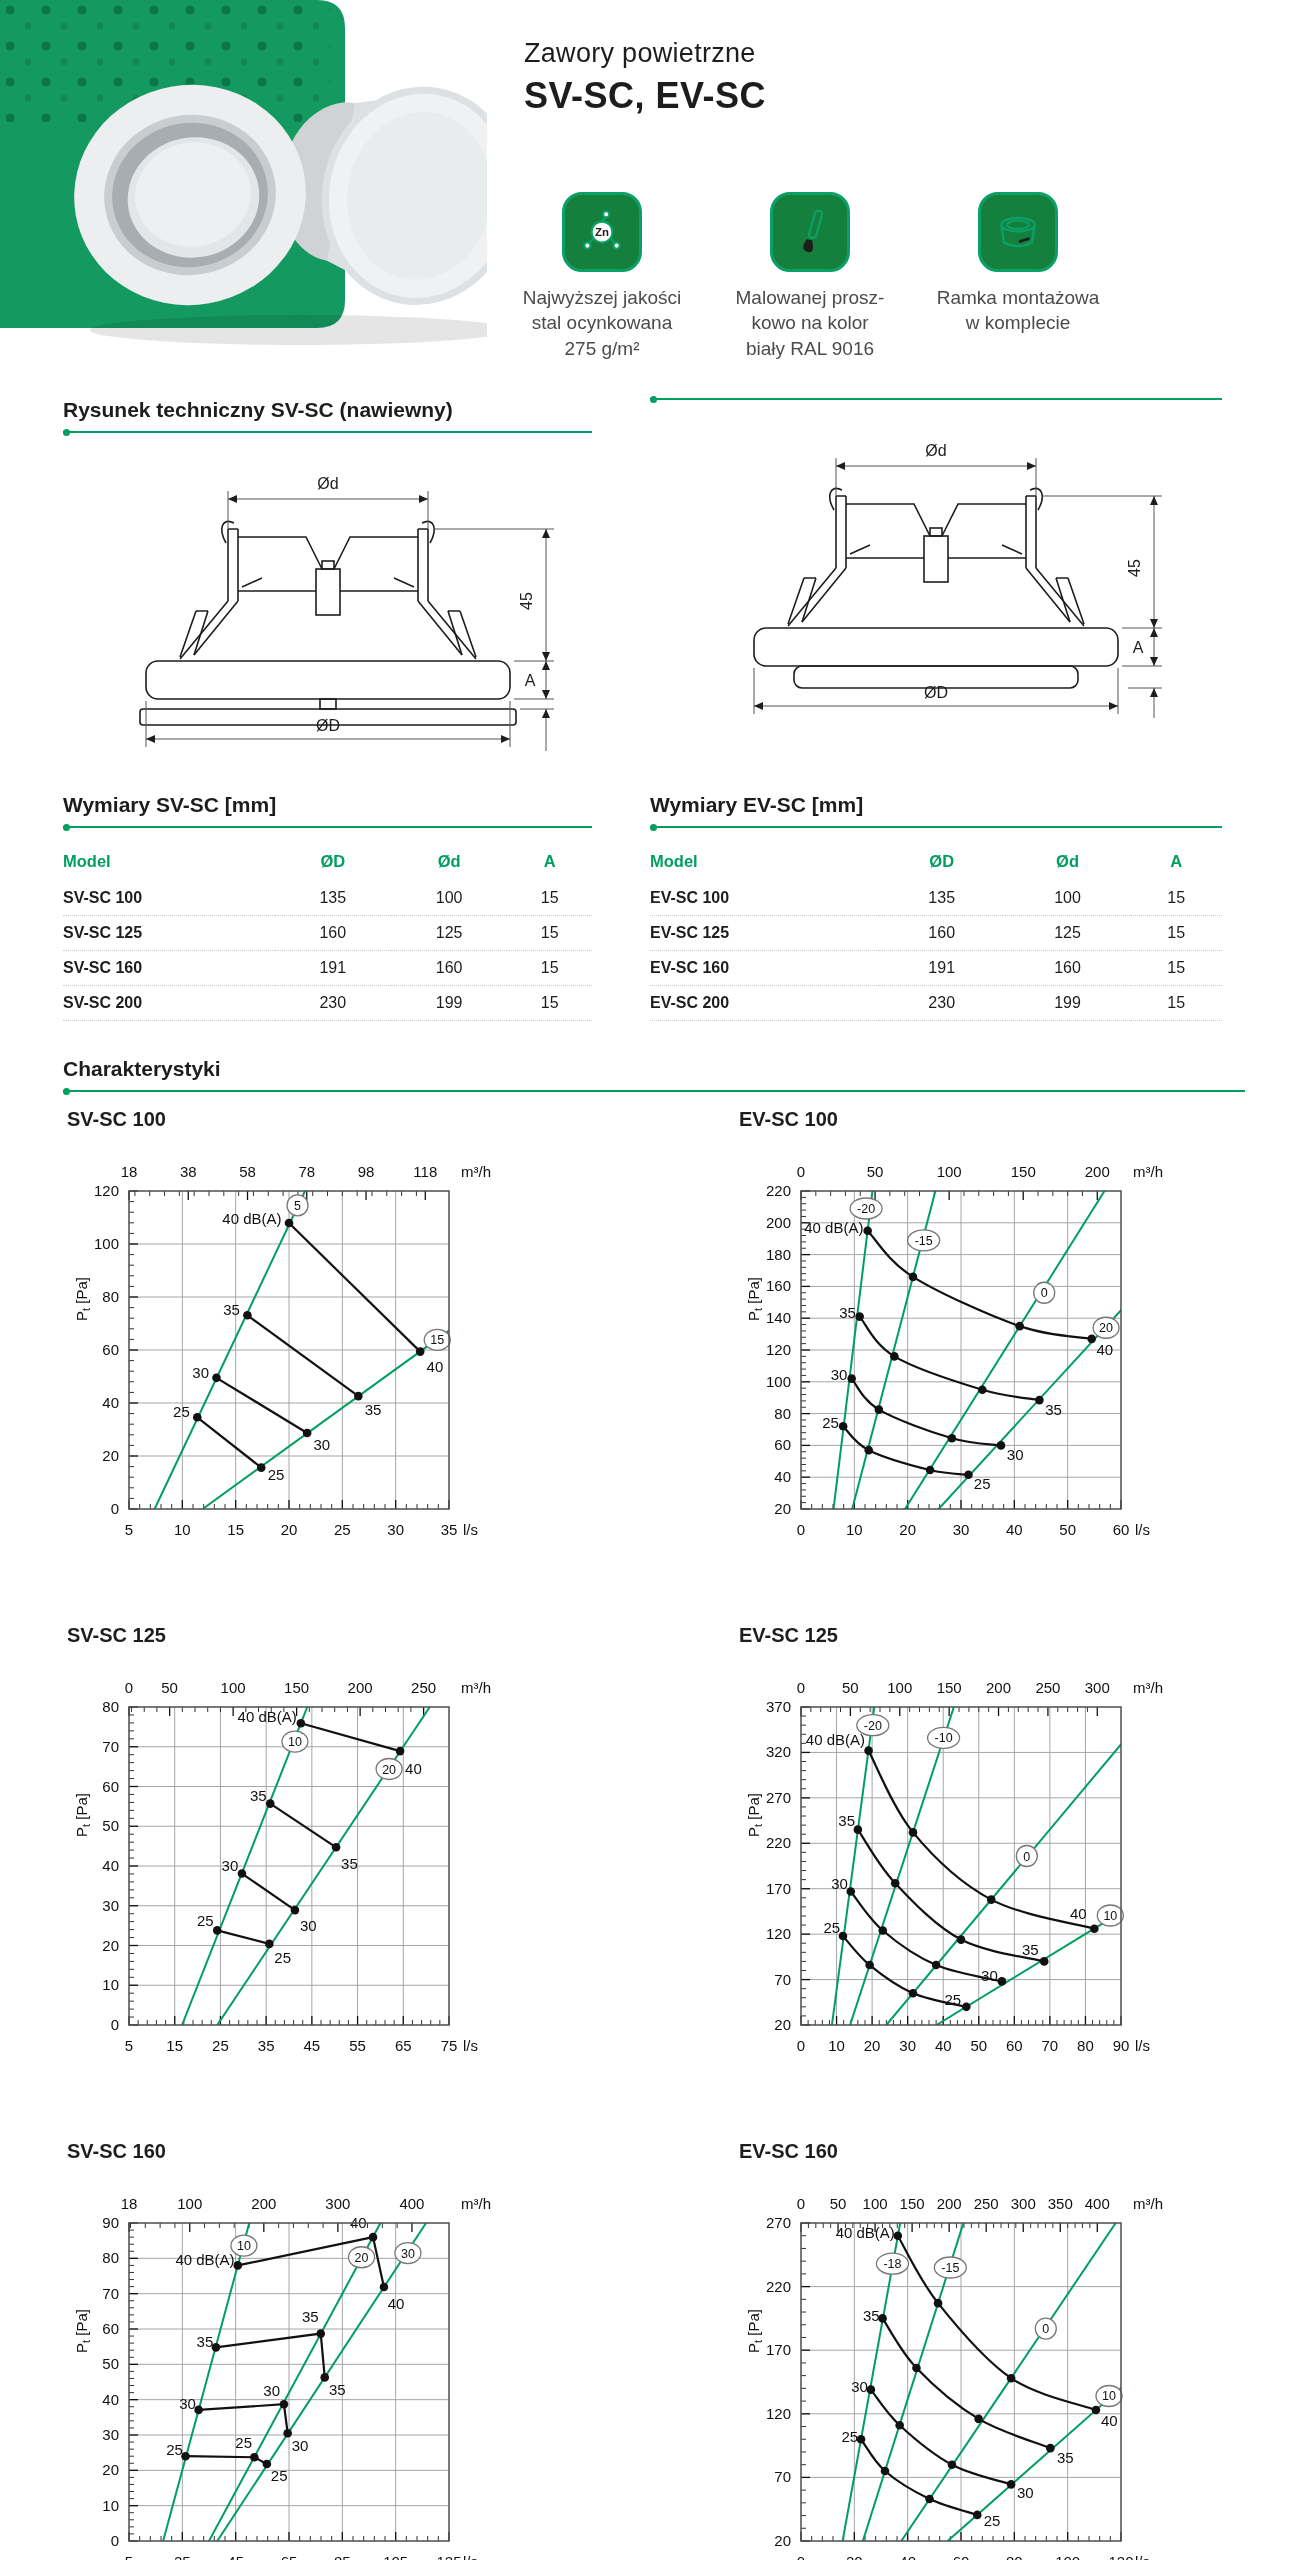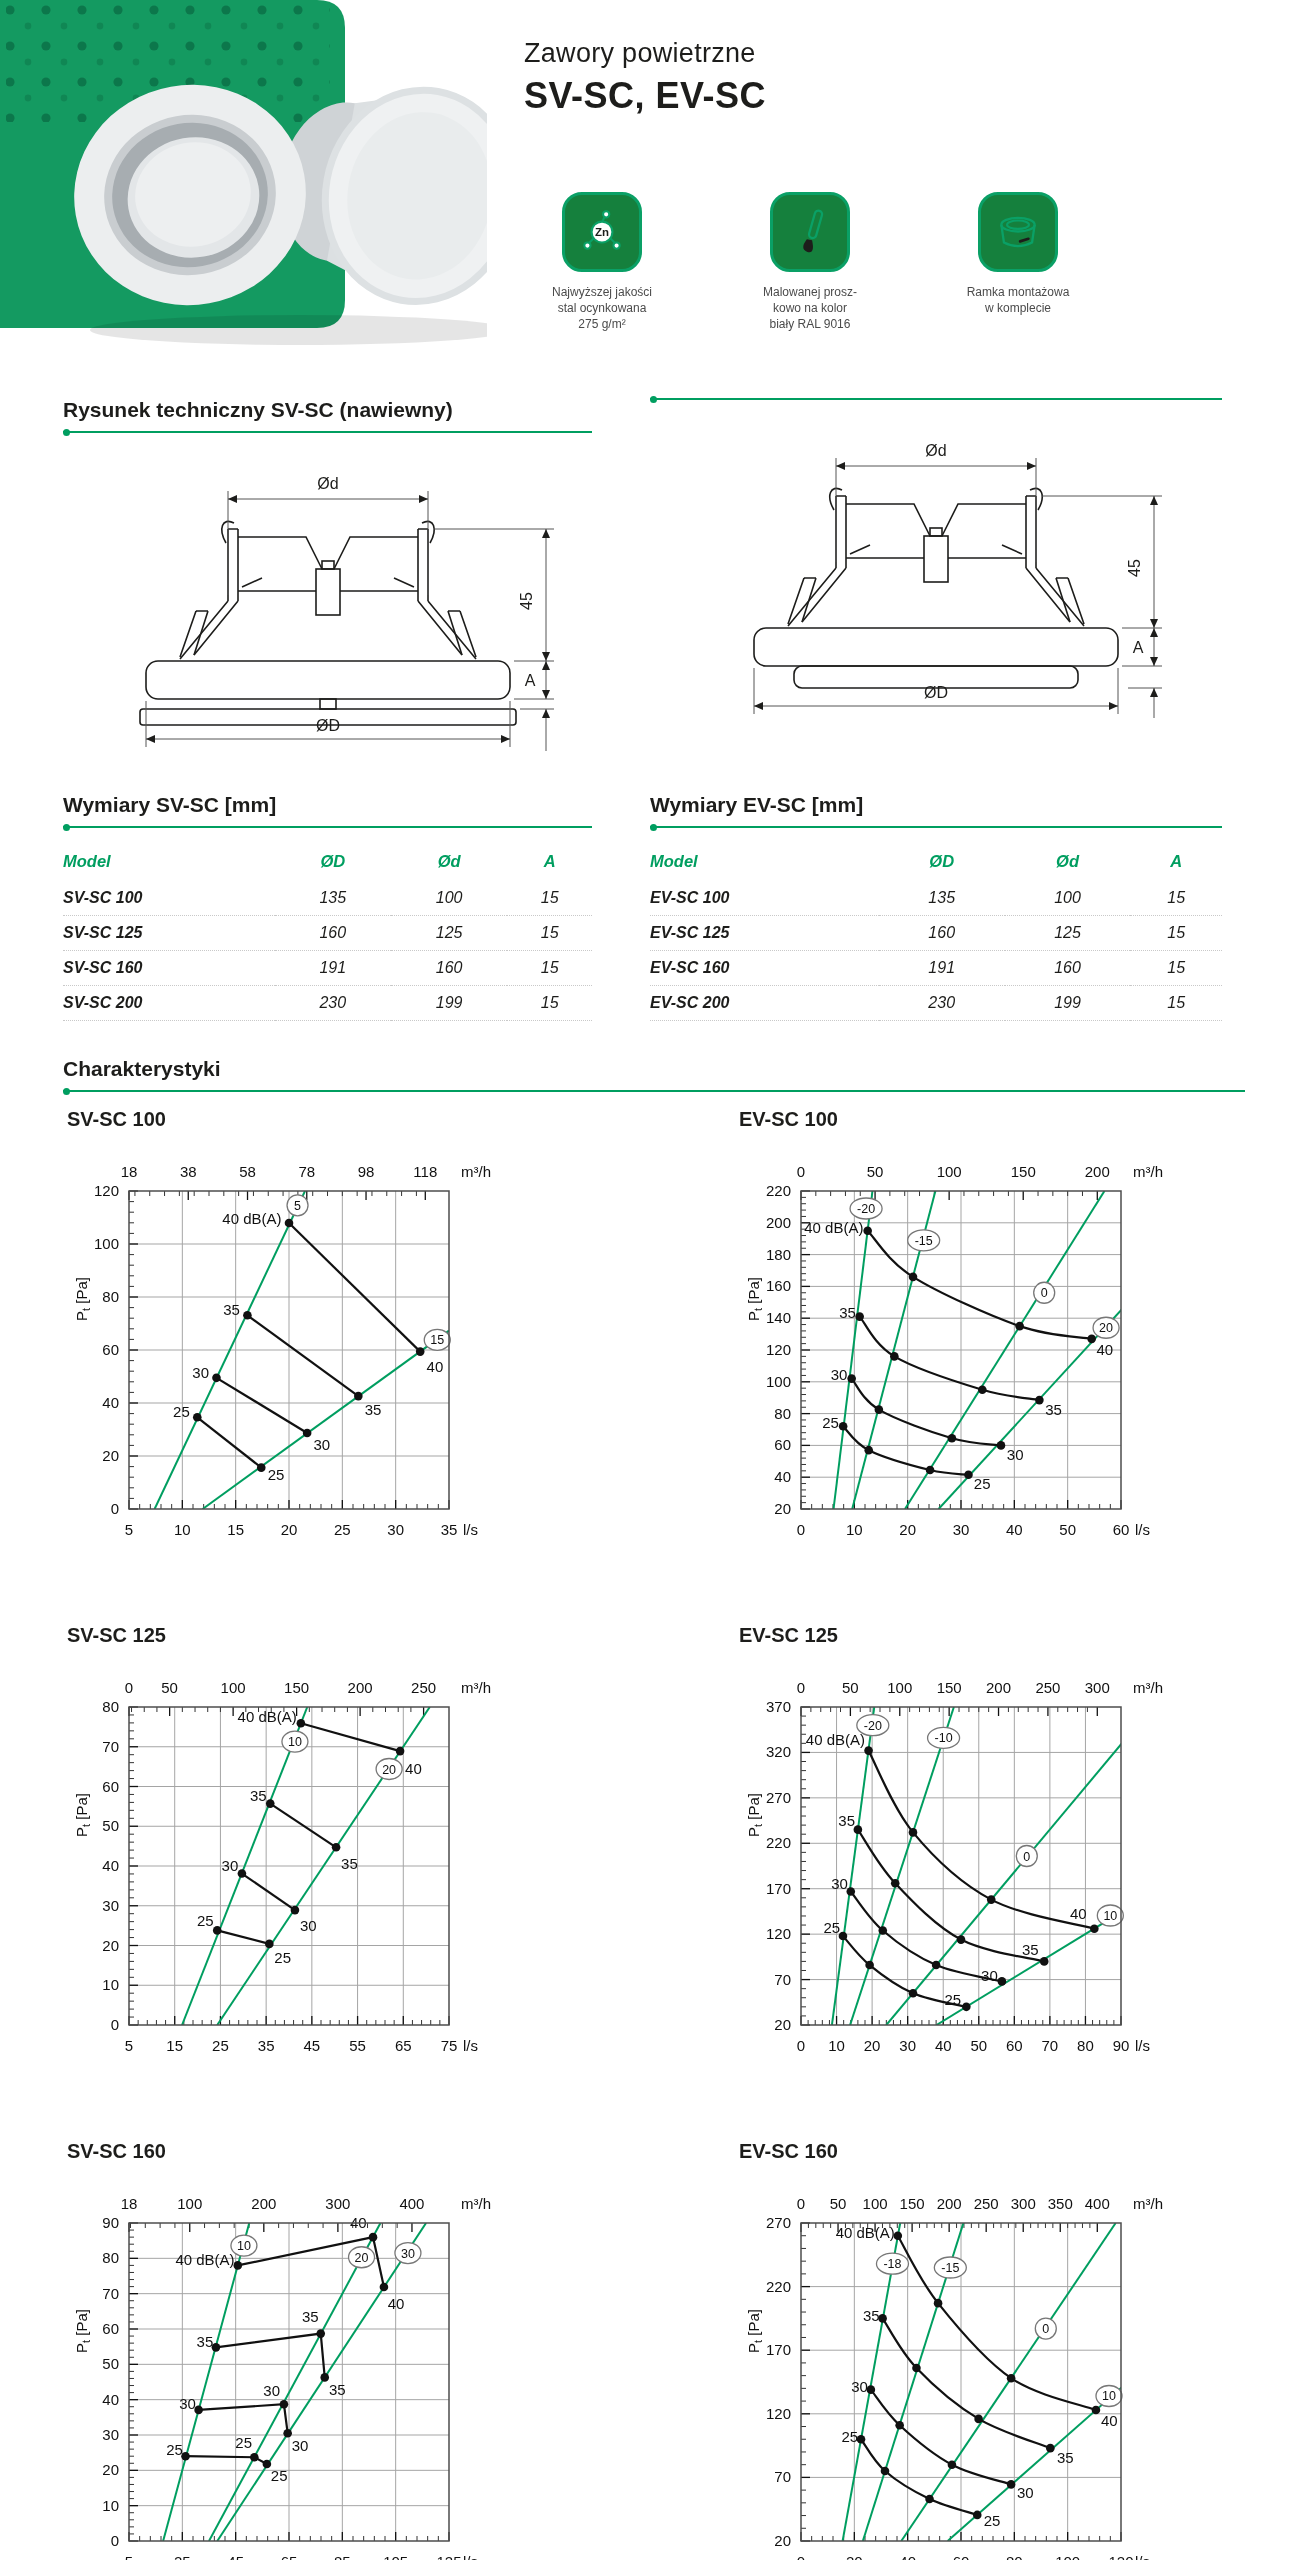--- a/index.html
+++ b/index.html
@@ -8,34 +8,34 @@
   
   .hero{position:relative;height:372px;}
   .hero svg.photo{position:absolute;left:0;top:0;}
   .head-text{position:absolute;left:524px;top:38px;}
   .subtitle{font-size:27px;letter-spacing:.3px;}
   .big-title{font-size:36px;font-weight:bold;margin-top:6px;letter-spacing:.5px;}
   .features{position:absolute;left:498px;top:192px;display:flex;}
   .feature{width:208px;display:flex;flex-direction:column;align-items:center;}
   .tile{width:74px;height:74px;border:3px solid #0aa066;border-radius:20px;
         display:flex;align-items:center;justify-content:center;background:#15803d;}
-  .caption{margin-top:13px;font-size:12px;line-height:1.33;color:#4b4b4b;
+  .caption{margin-top:13px;font-size:19px;line-height:1.33;color:#4b4b4b;
            text-align:center;white-space:pre-line;}
   
   .two-col{display:grid;grid-template-columns:529px 572px;column-gap:58px;
            margin:0 52px 0 63px;}
   h2.sec{font-size:21px;font-weight:bold;margin:0 0 9px 0;}
   .rule{position:relative;height:2px;background:#009e60;margin-bottom:16px;}
   .rule::before{content:"";position:absolute;left:0;top:-2.5px;width:7px;height:7px;
                 border-radius:50%;background:#009e60;}
   .drawings{margin-top:26px;}
   .drawing-holder{display:flex;justify-content:center;}
   
   .tables{margin-top:34px;}
-  table.dim{width:100%;border-collapse:collapse;font-size:16px;font-style:italic;}
+  table.dim{width:100%;border-collapse:collapse;font-size:16px;}
   table.dim th{color:#009e60;font-weight:bold;text-align:left;padding:8px 0 10px 0;font-size:16.5px;}
   table.dim th.c, table.dim td.c{text-align:center;}
   table.dim td{padding:8px 0;border-bottom:1px dotted #c9c9c9;}
   table.dim td.model{font-weight:bold;}
   table.dim col.m{width:40%}table.dim col.v{width:22%}table.dim col.a{width:16%}
   
   .charts{margin:36px 52px 40px 63px;}
   .charts-grid{display:grid;grid-template-columns:560px 1fr;row-gap:44px;margin-top:6px;}
   .chart-cell.right{padding-left:112px;}
   .chart-cell h3{font-size:20px;font-weight:bold;margin:0 0 0 4px;}

